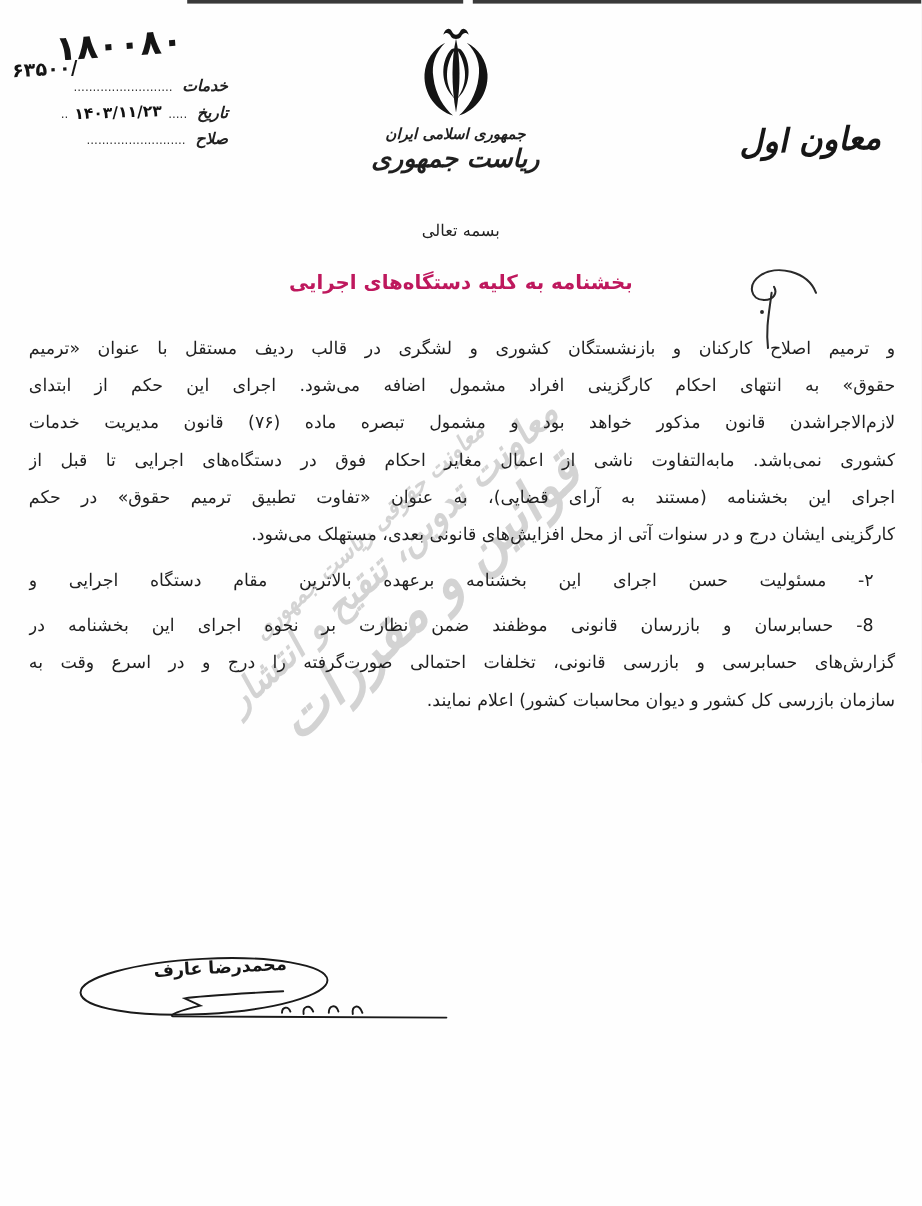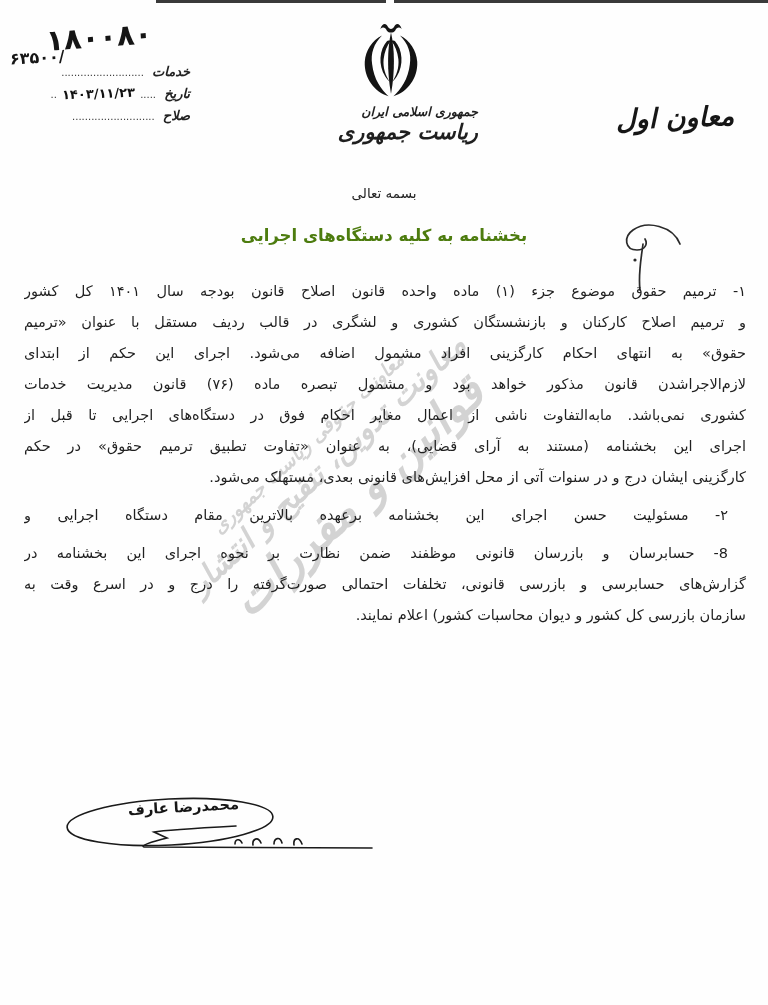--- a/index.html
+++ b/index.html
@@ -47,22 +47,22 @@
     margin-left: 3px;
   }
   .dots { font-size: 10px; letter-spacing: 1.5px; color: #333; }
   .hand-date {
     display: inline-block; font-weight: bold; font-size: 13px;
     transform: rotate(-2deg); color: #111;
   }
 
   
   .emblem-block {
-    position: absolute; left: 303px; top: 20px; width: 175px;
-    text-align: right;
+    position: absolute; left: 292px; top: 20px; width: 175px;
+    text-align: center;
   }
   .emblem-block svg { display: block; margin: 0 auto; }
   .org1 {
     font-size: 12.5px; font-style: italic; font-weight: bold;
     margin-top: 2px; white-space: nowrap;
   }
   .org2 {
     font-size: 21px; font-style: italic; font-weight: bold;
     margin-top: 1px; white-space: nowrap;
   }
@@ -72,21 +72,21 @@
     font-size: 27px; font-style: italic; font-weight: bold;
     transform: rotate(-2deg); white-space: nowrap; color: #161616;
   }
 
   .besmele {
     position: absolute; left: 0; top: 185px; width: 768px;
     text-align: center; font-size: 13.5px; color: #222;
   }
   .heading {
     position: absolute; left: 0; top: 226px; width: 768px;
-    text-align: center; font-size: 16.5px; font-weight: bold; color: #4d7c0f;
+    text-align: center; font-size: 16.5px; font-weight: bold; color: #be185d;
   }
 
   
   .paraph { position: absolute; left: 585px; top: 210px; }
 
   
   .watermark {
     position: absolute; left: 28px; top: 420px; width: 620px;
     transform: rotate(-43deg);
     text-align: center; direction: rtl;
@@ -190,21 +190,20 @@
   </svg>
 
   <div class="watermark">
     <div class="w1">معاونت حقوقی ریاست جمهوری</div>
     <div class="w2">معاونت تدوین، تنقیح و انتشار</div>
     <div class="w3">قوانین و مقررات</div>
   </div>
 
   <div class="body-text">
     <div class="para">
-      <div class="line">۱- ترمیم حقوق موضوع جزء (۱) ماده واحده قانون اصلاح قانون بودجه سال ۱۴۰۱ کل کشور</div>
       <div class="line">و ترمیم اصلاح کارکنان و بازنشستگان کشوری و لشگری در قالب ردیف مستقل با عنوان «ترمیم</div>
       <div class="line">حقوق» به انتهای احکام کارگزینی افراد مشمول اضافه می‌شود. اجرای این حکم از ابتدای</div>
       <div class="line">لازم‌الاجراشدن قانون مذکور خواهد بود و مشمول تبصره ماده (۷۶) قانون مدیریت خدمات</div>
       <div class="line">کشوری نمی‌باشد. مابه‌التفاوت ناشی از اعمال مغایر احکام فوق در دستگاه‌های اجرایی تا قبل از</div>
       <div class="line">اجرای این بخشنامه (مستند به آرای قضایی)، به عنوان «تفاوت تطبیق ترمیم حقوق» در حکم</div>
       <div class="line last">کارگزینی ایشان درج و در سنوات آتی از محل افزایش‌های قانونی بعدی، مستهلک می‌شود.</div>
     </div>
     <div class="para indent">
       <div class="line">۲- مسئولیت حسن اجرای این بخشنامه برعهده بالاترین مقام دستگاه اجرایی و</div>
     </div>

